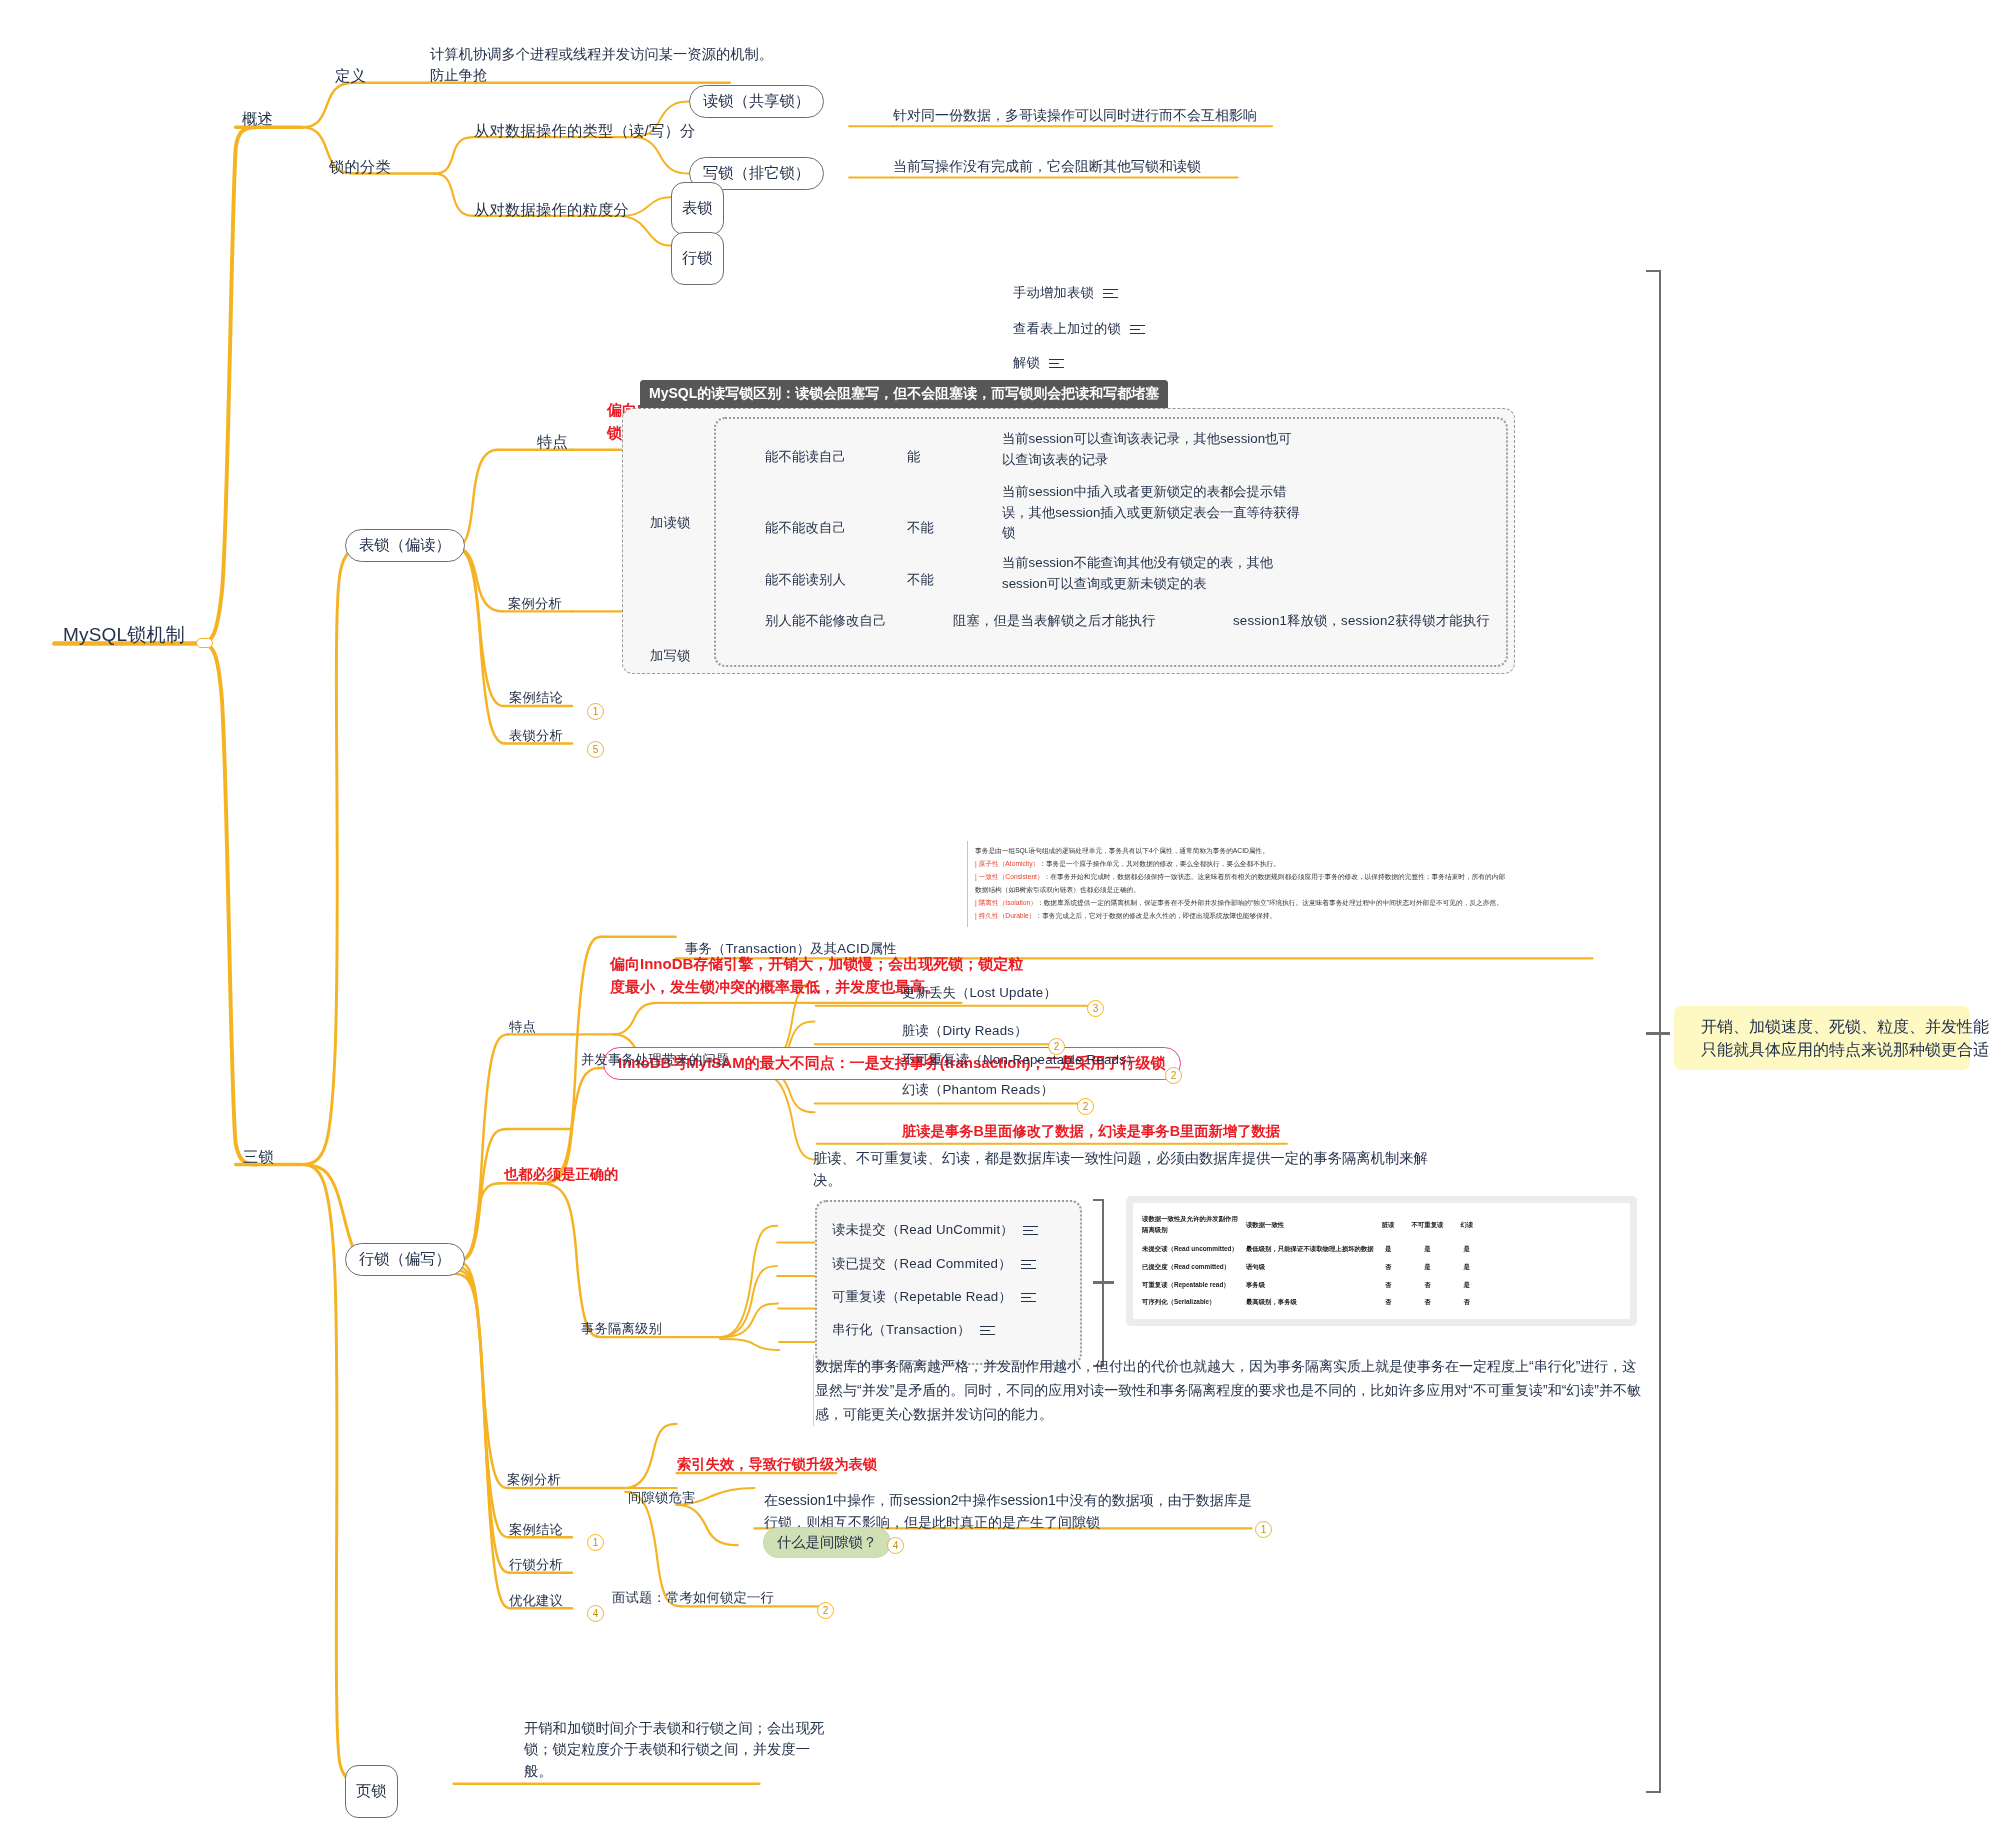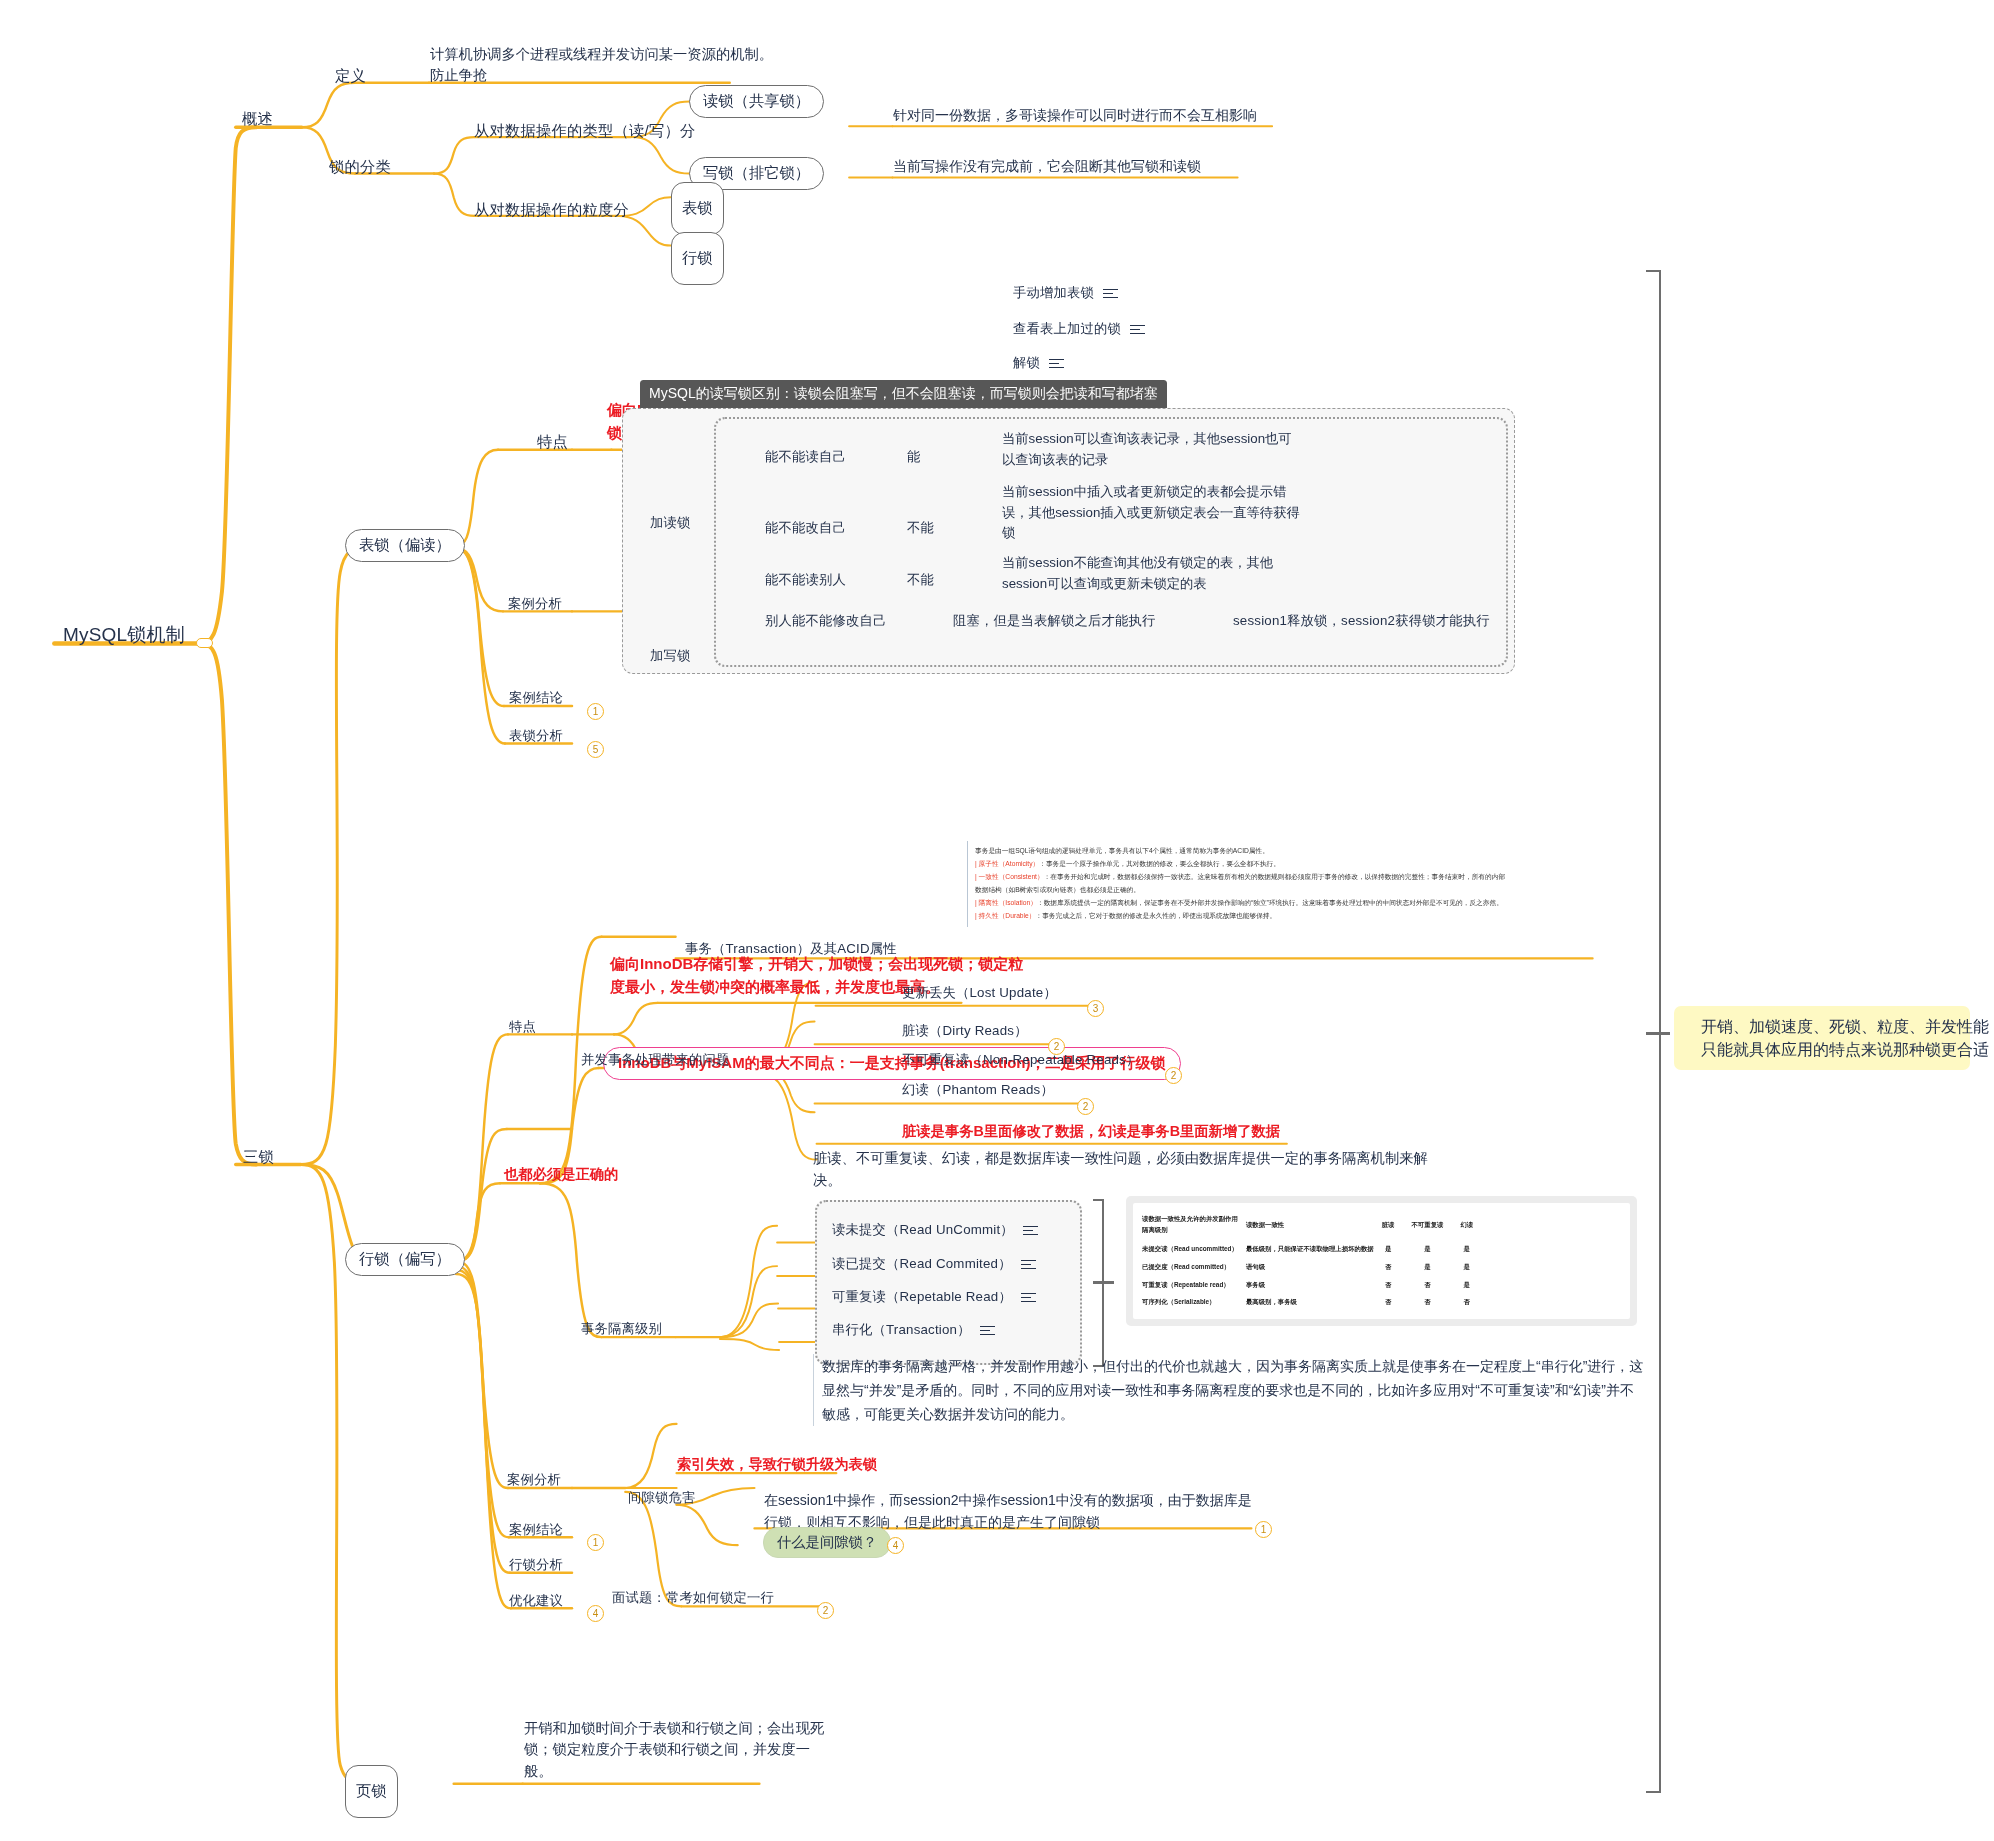--- a/index.html
+++ b/index.html
@@ -37,21 +37,21 @@
     display:inline-block;
     text-align:right;
   }
   
   .capsule-green {
     border:1.2px solid #c9d8b4; border-radius:15px; background:#cfe0b4;
     padding:5px 13px; font-size:14.3px; color:#25324b; display:inline-block;
   }
   
   .banner-dark {
-    background:#575757; color:#ffffff; font-weight:normal; font-size:14px;
+    background:#575757; color:#ffffff; font-weight:bold; font-size:14px;
     padding:4.4px 9px; border-radius:3.5px 3.5px 0 0; display:inline-block;
   }
   
   .softbox {
     background:#fef9c3; border-radius:7px; padding:9px 27px;
     font-size:16px; font-weight:normal; color:#25324b; line-height:1.45;
   }
   .redtext { font-size:15px; color:#ec1c24; font-weight:bold; line-height:1.5; }
 
   .para { font-size:14px; color:#25324b; line-height:1.55; }
@@ -88,21 +88,21 @@
   .iso-table-wrap {
     position:absolute; background:#ececec; border-radius:5px; padding:7px;
   }
   .iso-table { background:#fff; border-radius:2px; padding:7px 9px; }
   .iso-table table { border-collapse:collapse; font-size:6.4px; color:#1a1a1a; font-weight:bold; }
   .iso-table td, .iso-table th { text-align:left; padding:4.4px 8px 4.4px 0; font-weight:bold; white-space:nowrap; }
   .iso-table th { font-weight:bold; }
   .iso-table td.c, .iso-table th.c { text-align:center; padding-right:17px; }
 
   
-  .leftrule { border-left:1.5px solid #c8d2dc; padding-left:8px; }
+  .leftrule { border-left:1.5px solid #c8d2dc; padding-left:1px; }
 
   
   .brace { position:absolute; border:2px solid #6e6e6e; border-left:none; }
 </style>
 </head>
 <body>
 
 <div id="canvas">
 
   <svg class="links" viewBox="0 0 4046 3734" xmlns="http://www.w3.org/2000/svg">

